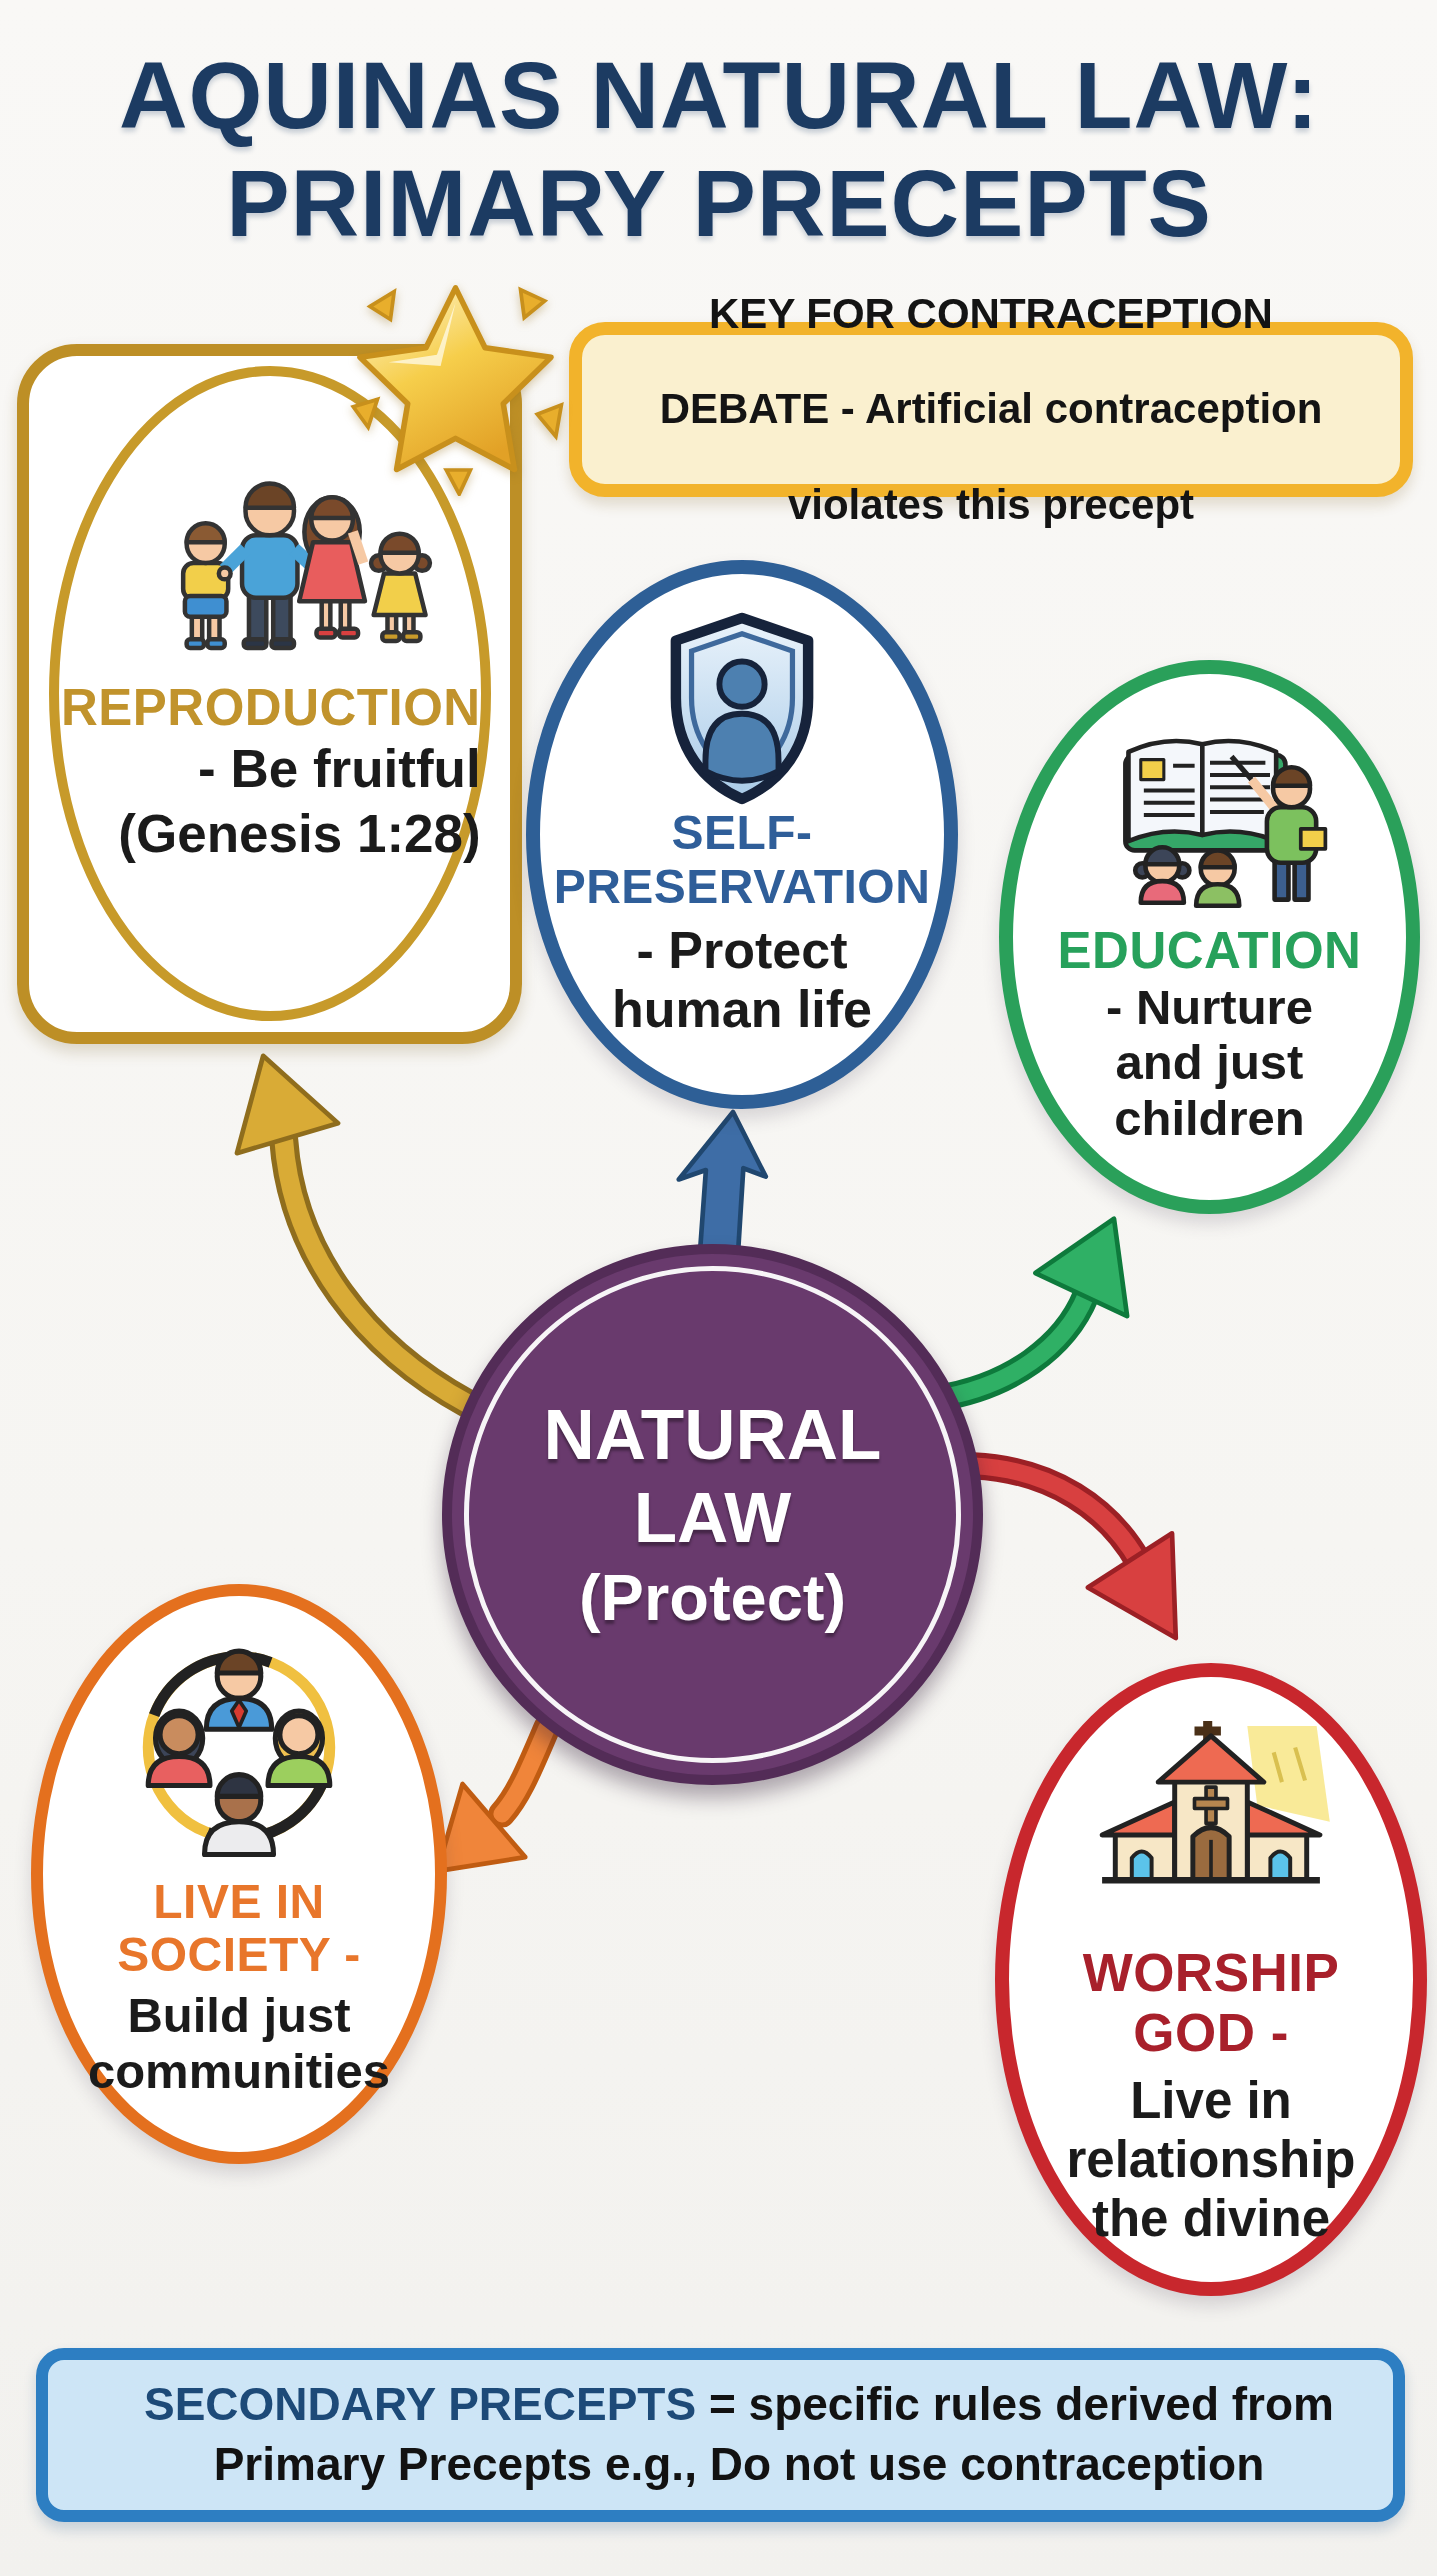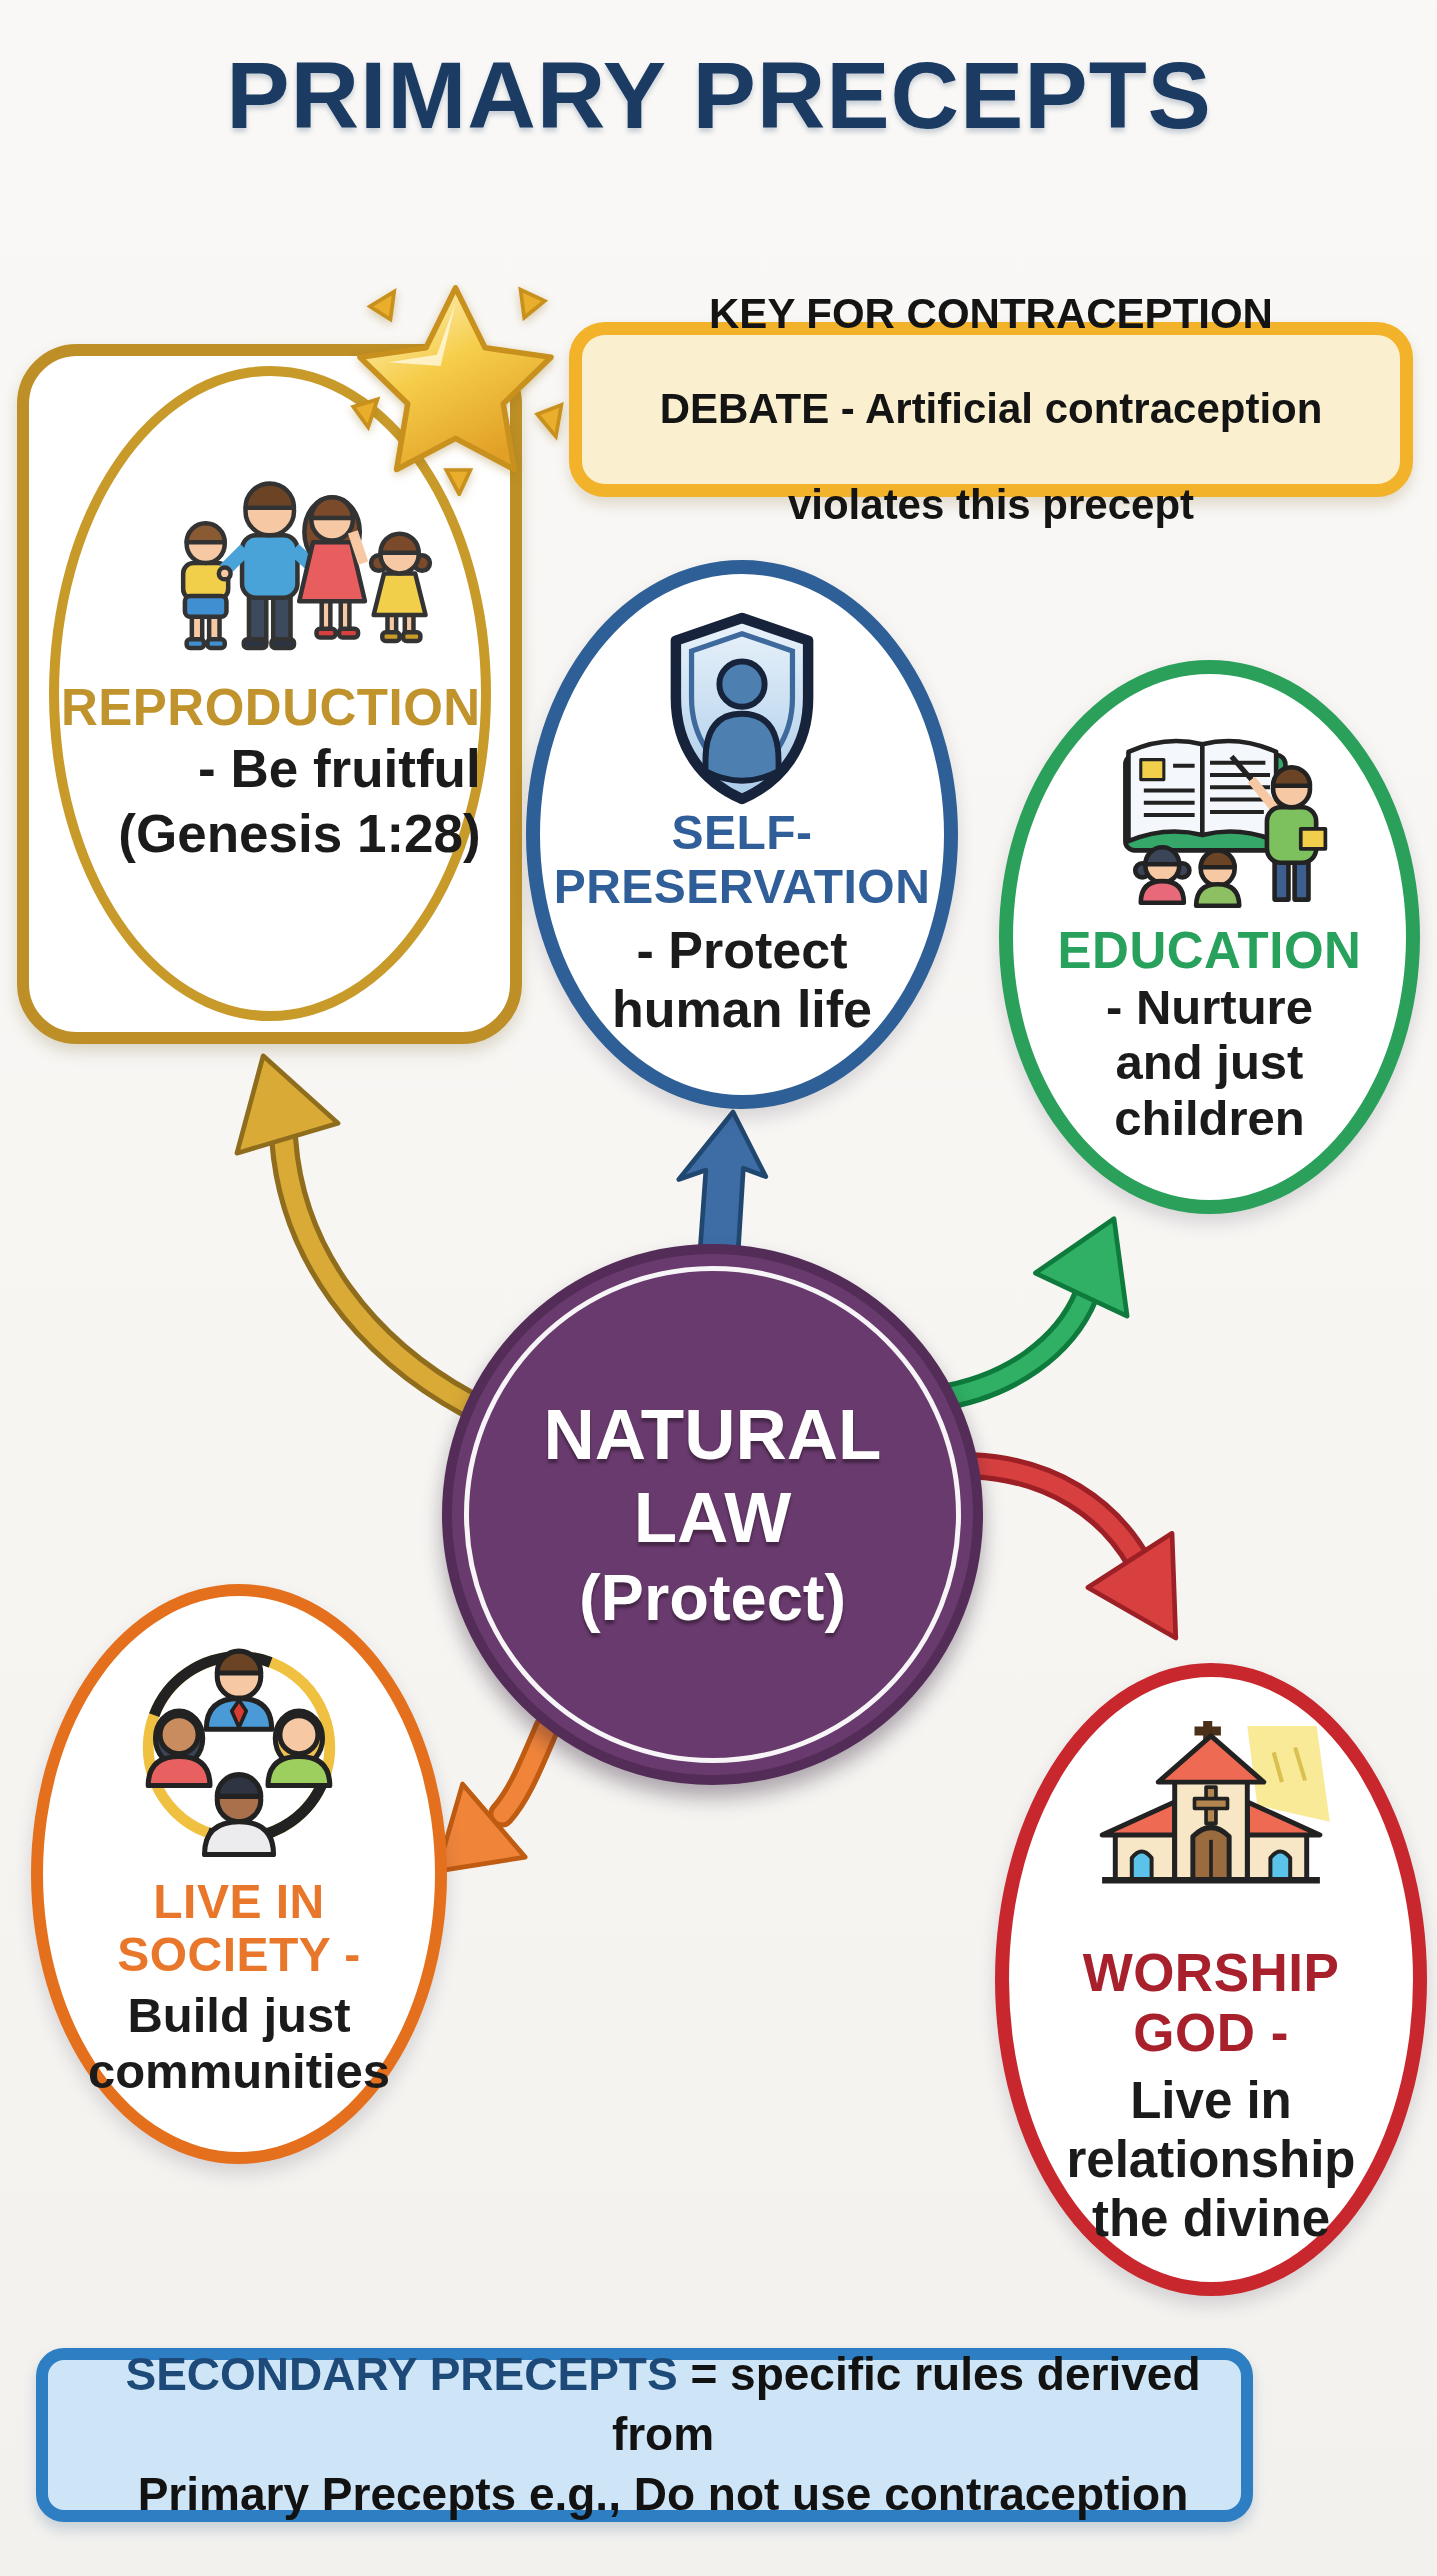--- a/index.html
+++ b/index.html
@@ -60,37 +60,38 @@
   .orange-oval { left:31px; top:1584px; width:416px; height:580px; border:12px solid #E4701E;
     border-radius:50%; padding-top:37px; }
   .orange-oval .b-title { font-size:48px; line-height:1.12; color:#E8762B; }
   .orange-oval .b-desc  { font-size:49px; line-height:1.14; }
   
   .red-oval { left:995px; top:1663px; width:432px; height:633px; border:14px solid #C8272D;
     border-radius:50%; padding-top:39px; }
   .red-oval .b-title { font-size:53px; line-height:1.14; color:#A8202B; }
   .red-oval .b-desc  { font-size:51px; line-height:1.16; }
   
-  .secondary-box { position:absolute; left:36px; top:2348px; width:1217px; height:174px;
+  .secondary-box { position:absolute; left:36px; top:2348px; width:1369px; height:174px;
     background:#CDE5F6; border:12px solid #2D7EC2; border-radius:28px;
     display:flex; flex-direction:column; justify-content:center; text-align:center;
     font-weight:700; font-size:46px; line-height:1.3; color:#121212;
     box-shadow:0 7.5px 13px rgba(30,80,130,.2);padding-left:37px; }
   .secondary-box .hl { color:#1D4A78; }
   .secondary-box .pre { white-space:pre-wrap; }
   
   .arrows { position:absolute; left:0; top:0; width:1438px; height:2576px; }
   .icon { flex:0 0 auto; }
 </style>
 </head>
 <body>
 
 <div class="canvas">
 
   <div class="title">
+    <div>AQUINAS NATURAL LAW:</div>
     <div>PRIMARY PRECEPTS</div>
   </div>
 
   <svg class="arrows" viewBox="0 0 1536 2752">
 
     <g>
       <path d="M 500 1500 C 390 1440 312 1340 303 1218" fill="none" stroke="#8F6D1D" stroke-width="31" stroke-linecap="round"></path>
       <path d="M 500 1500 C 390 1440 312 1340 303 1218" fill="none" stroke="#D9AB36" stroke-width="20" stroke-linecap="round"></path>
       <polygon points="281,1128 361,1200 253,1232" fill="#D9AB36" stroke="#8F6D1D" stroke-width="5" stroke-linejoin="round"></polygon>
     </g>

